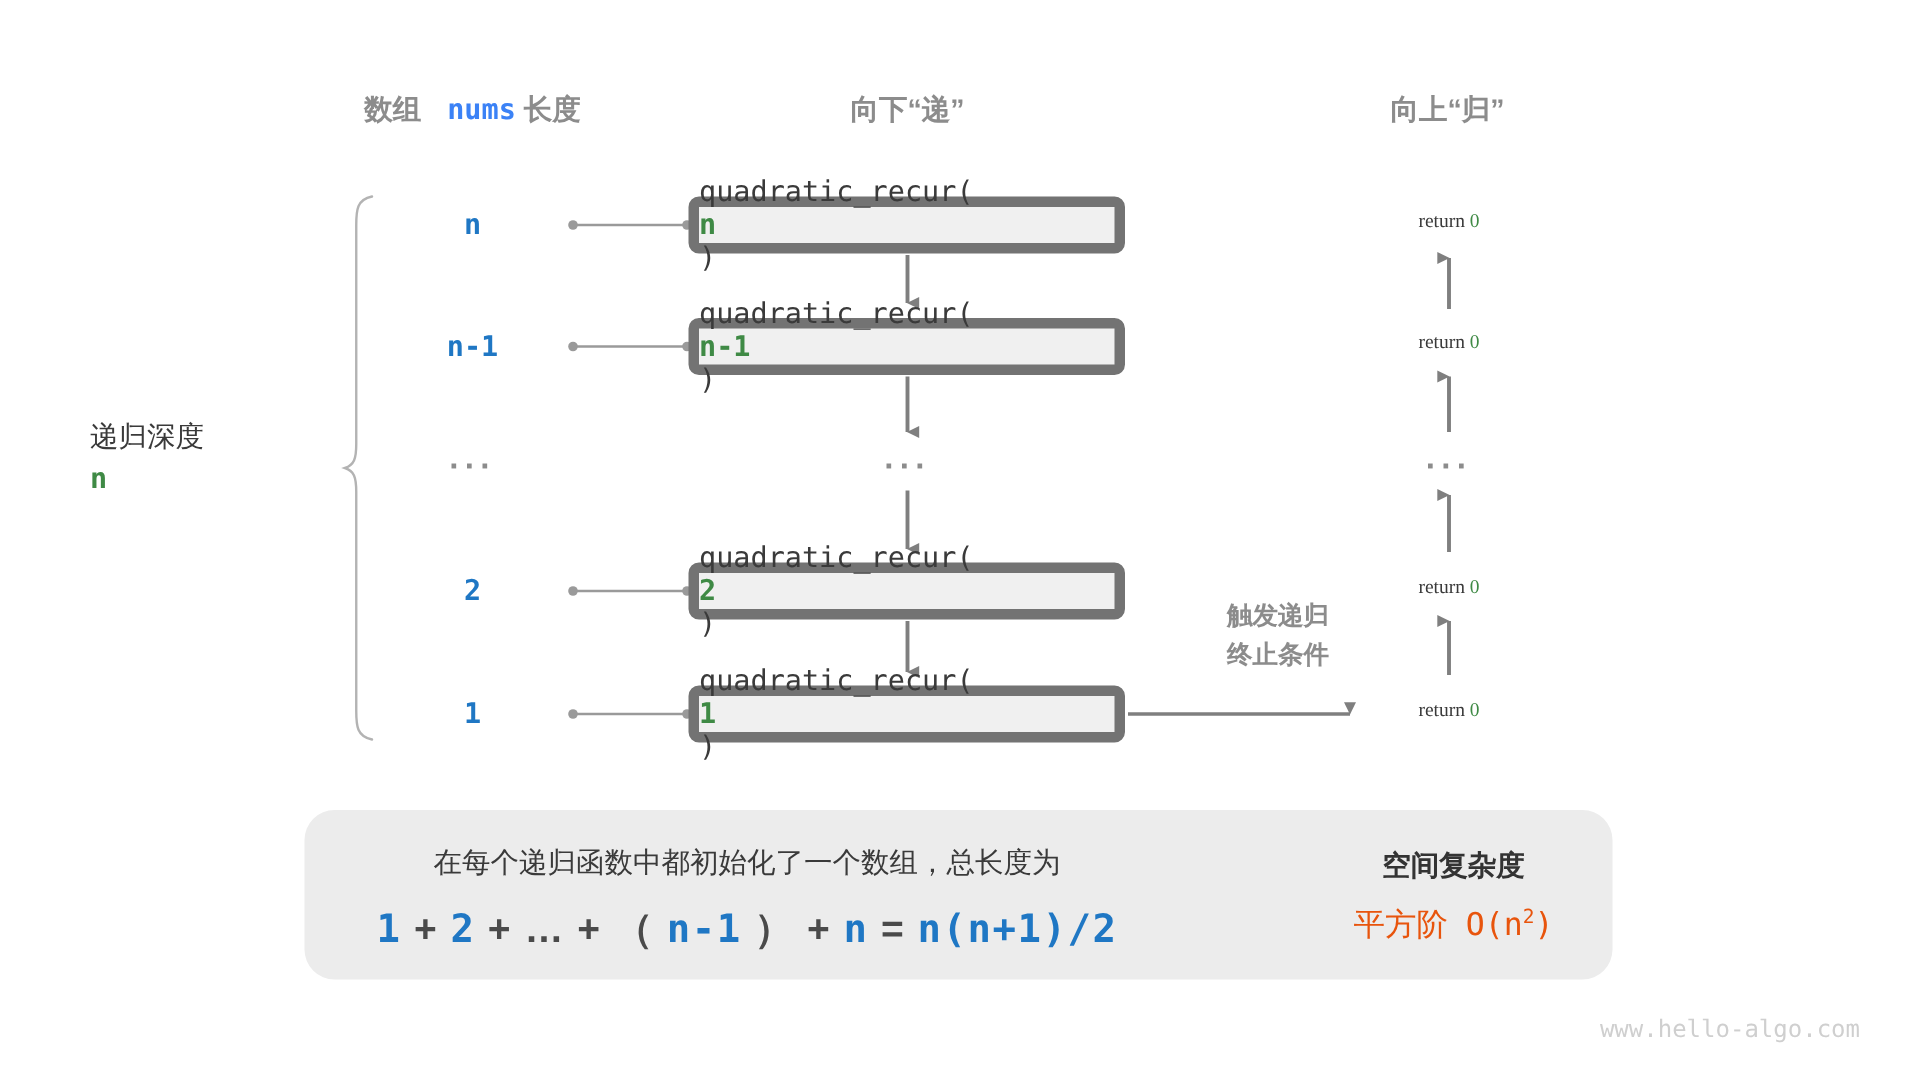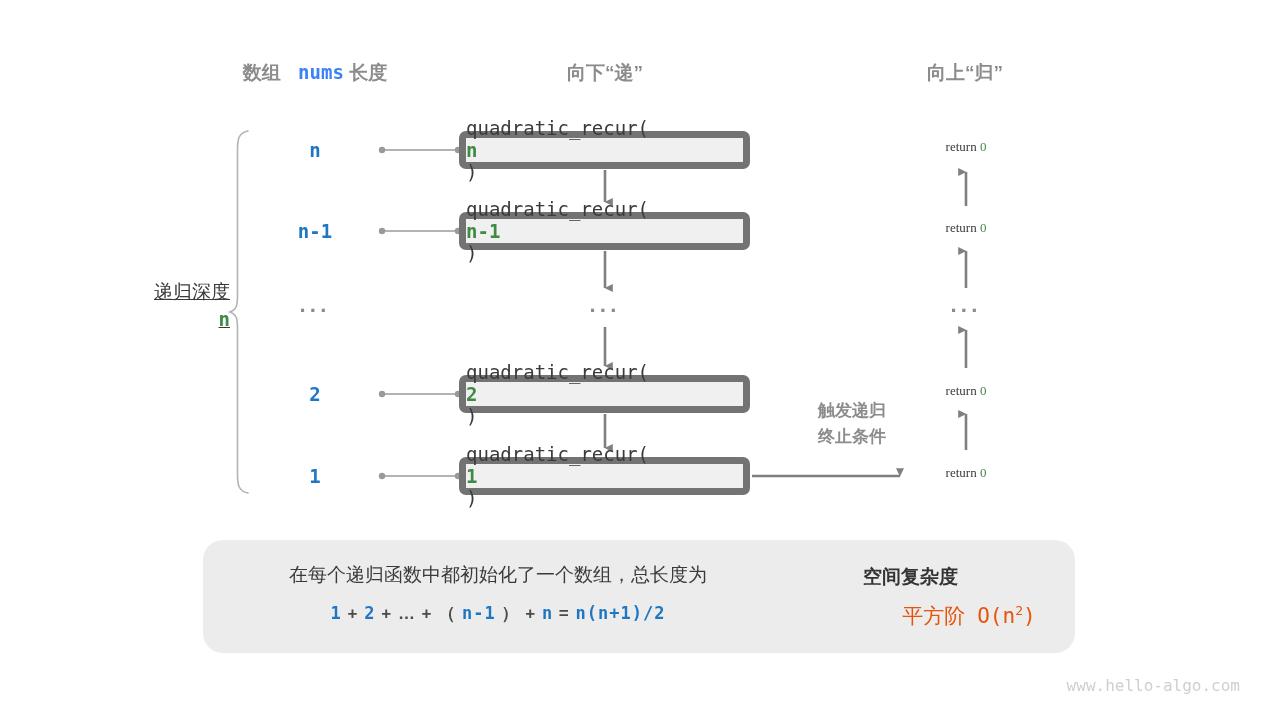--- a/index.html
+++ b/index.html
@@ -25,22 +25,22 @@
     font-size:19px;font-weight:bold;color:#1f77c4;
     text-align:center;white-space:nowrap;
   }
   .dots{
     color:#8c8c8c;font-size:22px;font-weight:bold;letter-spacing:3px;
     text-align:center;white-space:nowrap;line-height:1;
   }
 
   
   .depth-caption{
-    text-align:right;white-space:nowrap;color:#3a3a3a;
-    font-size:19px;line-height:1.45;text-decoration:underline;
+    text-align:left;white-space:nowrap;color:#3a3a3a;
+    font-size:19px;line-height:1.45;
   }
   .depth-caption .gn{
     color:#3f8a45;font-family:"DejaVu Sans Mono","Liberation Mono",monospace;
     font-weight:bold;font-size:19px;
   }
 
   
   .call-box{
     box-sizing:border-box;
     background:#f0f0f0;border:7px solid #737373;border-radius:7px;
@@ -64,27 +64,27 @@
   }
 
   
   .summary-panel{
     box-sizing:border-box;background:#ececec;border-radius:20px;
   }
   .sum-line1{
     color:#3a3a3a;font-size:19px;white-space:nowrap;text-align:center;
   }
   .sum-formula{
-    font-size:17px;font-weight:bold;white-space:nowrap;text-align:center;
+    font-size:26px;font-weight:bold;white-space:nowrap;text-align:center;
     color:#555;letter-spacing:1px;
   }
   .sum-formula .b{color:#1f77c4;}
   .sum-formula .op{color:#4a4a4a;font-weight:bold;}
   .sum-title{
-    color:#333;font-size:19px;font-weight:bold;text-align:left;white-space:nowrap;
+    color:#333;font-size:19px;font-weight:bold;text-align:center;white-space:nowrap;
   }
   .sum-result{
     color:#e8540c;font-size:21px;font-weight:normal;text-align:center;white-space:nowrap;
   }
   .sum-result sup{font-size:13px;}
 
   
   .watermark{
     font-family:"DejaVu Sans Mono","Liberation Mono",monospace;
     font-size:16px;color:#cfcfcf;white-space:nowrap;text-align:right;

